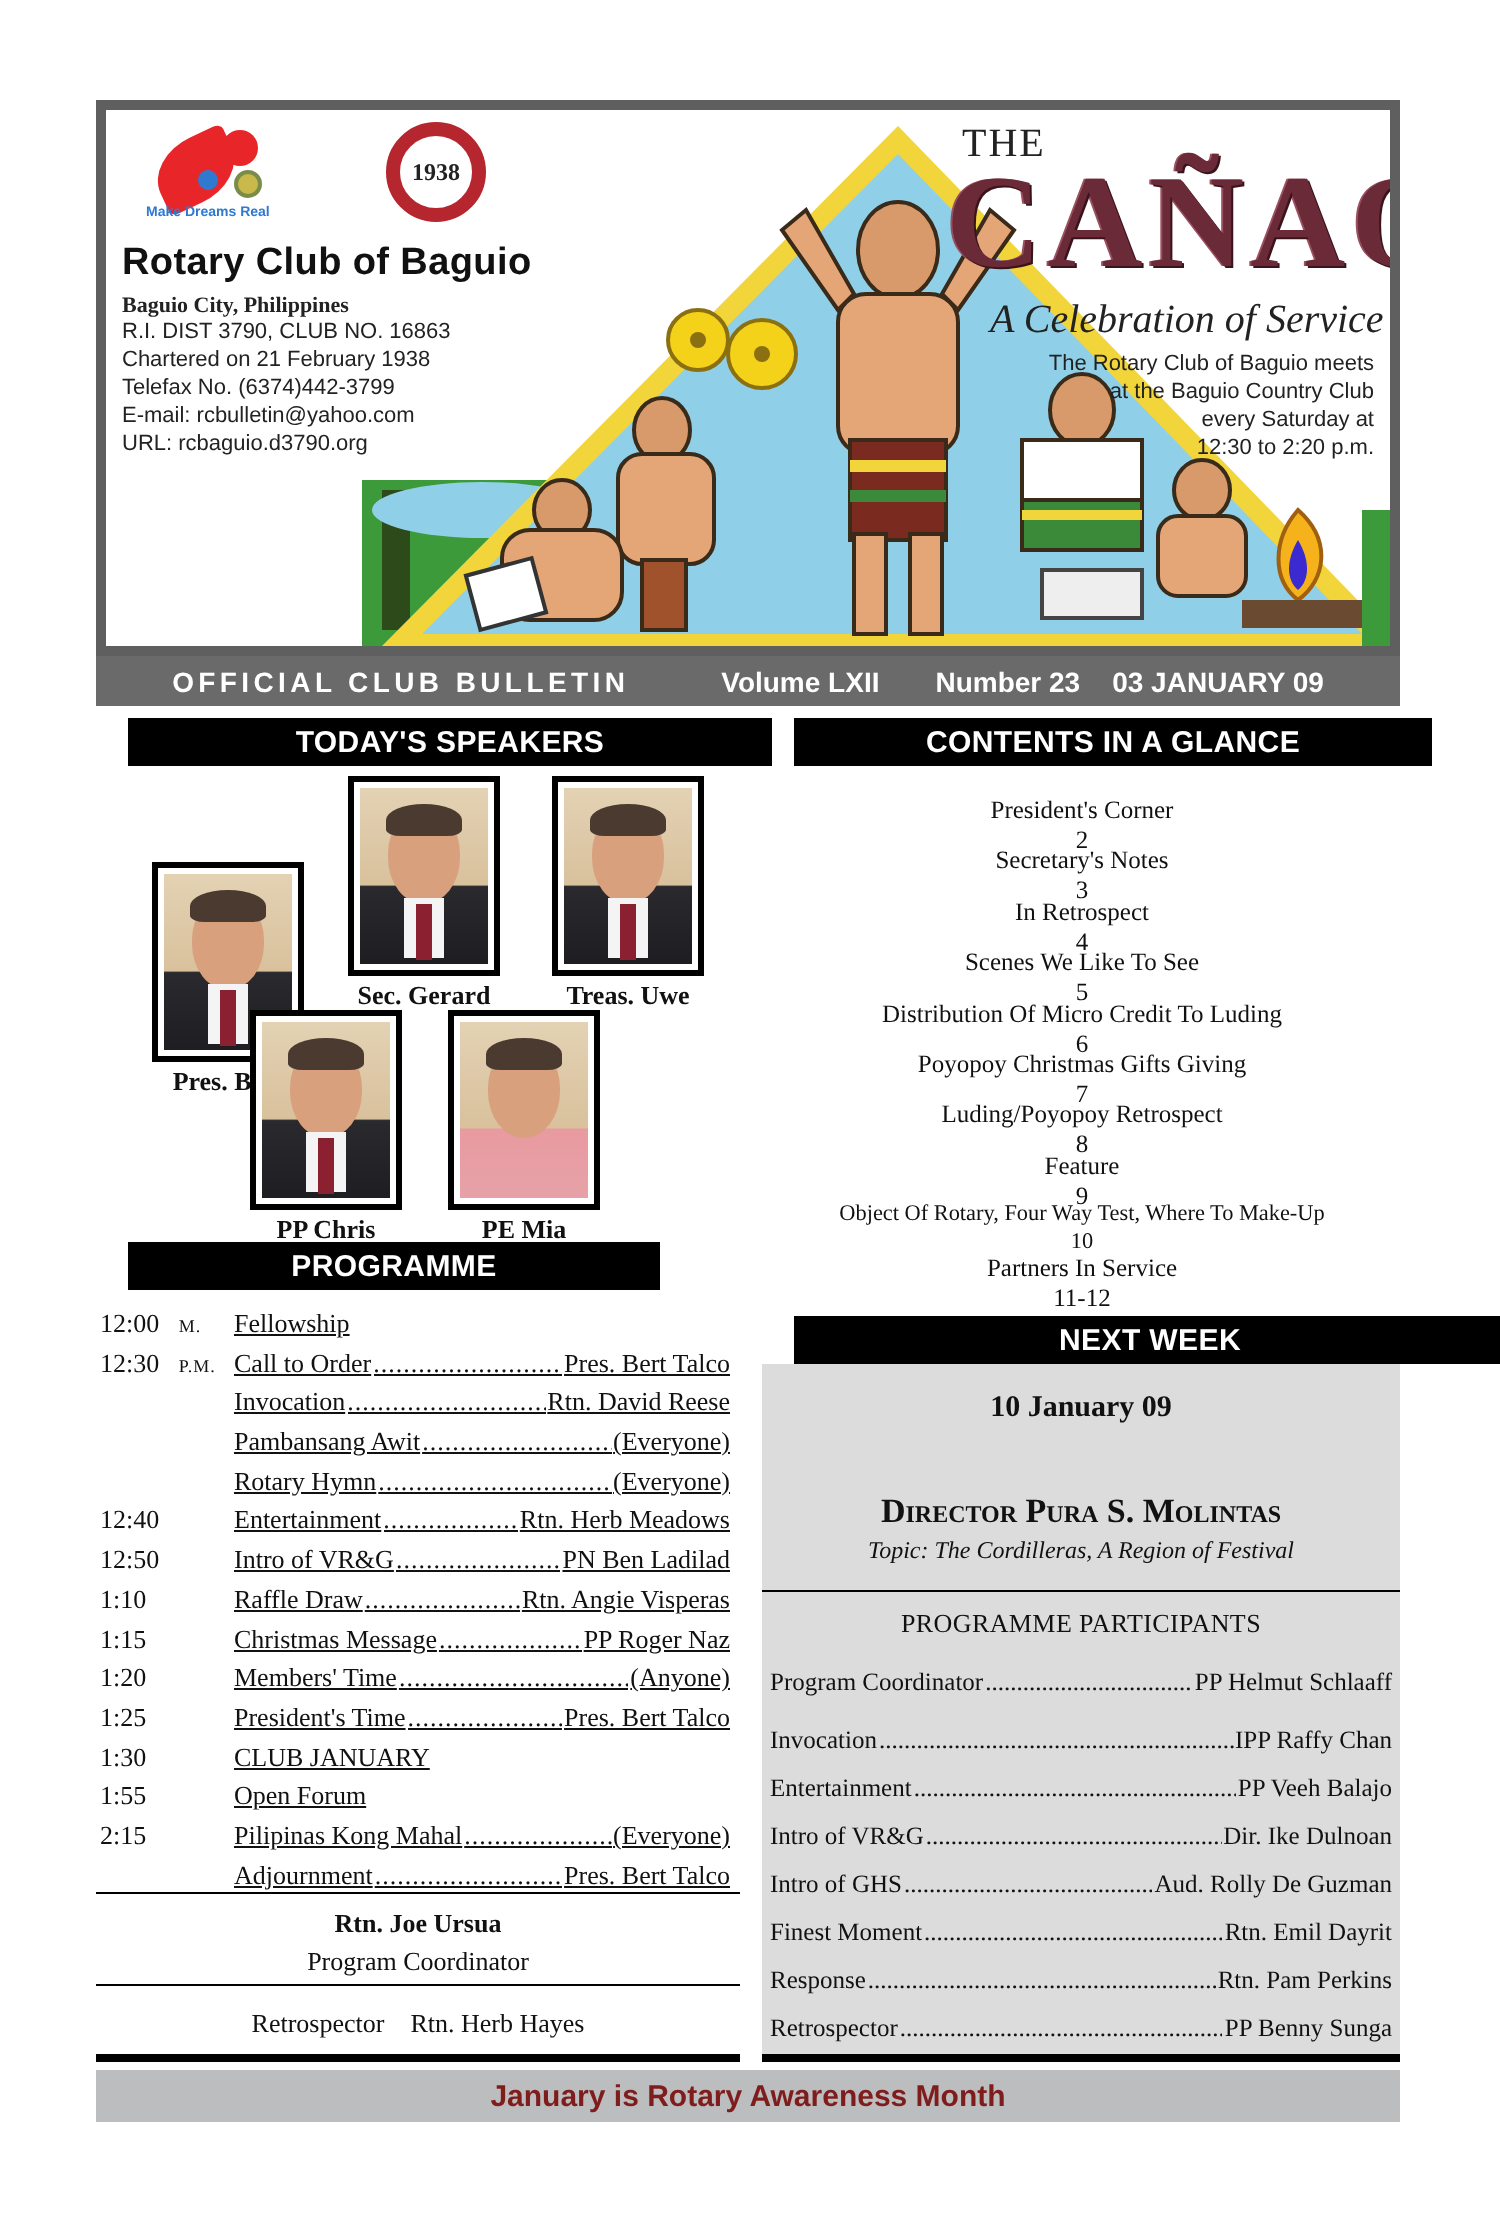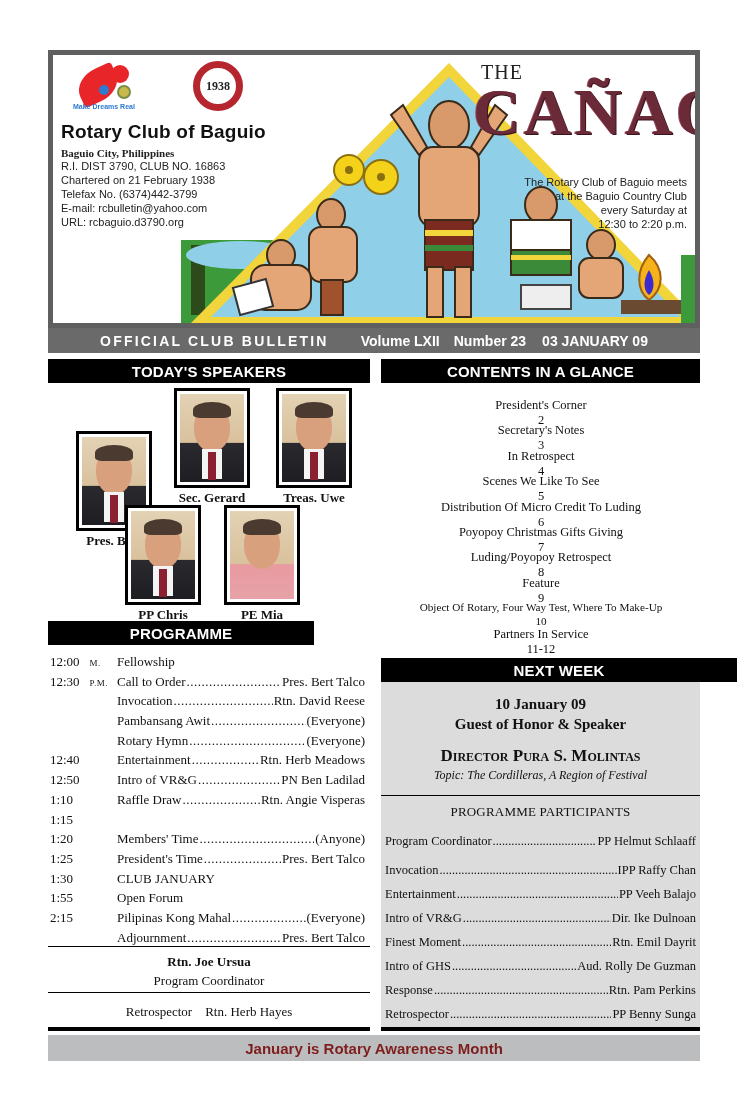--- a/index.html
+++ b/index.html
@@ -48,27 +48,27 @@
   .tagline { position: absolute; left: 442px; top: 94px; font: italic 20px "Liberation Serif", serif; color: #222; }
   .meeting { position: absolute; right: 8px; top: 120px; width: 200px; text-align: right; font: 11px/14px "Liberation Sans", sans-serif; color: #222; }
 
   
   .bulletin-bar {
     position: absolute; left: 48px; top: 328px; width: 652px; height: 25px;
     background: #6a6a6a; color: #fff; display: flex; align-items: center; justify-content: center;
     font: bold 14px "Liberation Sans", sans-serif; white-space: nowrap;
   }
   .bulletin-bar .official { letter-spacing: 2.2px; margin-right: 18px; }
-  .bulletin-bar span + span { margin-left: 14px; }
+  .bulletin-bar span + span { margin-left: 28px; }
 
   
   .sec-head {
     position: absolute; height: 24px; background: #000; color: #fff;
     display: flex; align-items: center; justify-content: center;
-    font: bold 15px "Liberation Sans", sans-serif; letter-spacing: 0.2px;
+    font: bold 15px "Liberation Sans", sans-serif; letter-spacing: 0.2px; margin-left: 16px;
   }
 
   
   .speakers { position: absolute; left: 48px; top: 384px; width: 322px; height: 240px; }
   .speaker { position: absolute; width: 76px; text-align: center; }
   .speaker .photo {
     width: 76px; height: 100px; border: 3px solid #000; padding: 3px; background: #fff;
   }
   .speaker .photo .pic {
     width: 100%; height: 100%;
@@ -92,21 +92,21 @@
   .speaker .name { font: bold 13px "Liberation Serif", serif; margin-top: 2px; white-space: nowrap; }
   .speaker.mia .pic { background: linear-gradient(180deg, #e3d2b4 0%, #d9c19c 60%, #e89aa0 61%, #e6a2a8 100%); }
   .speaker.mia .hair { background: #2a2220; }
   .speaker.gerard .hair, .speaker.uwe .hair { background: #cfc2b0; }
 
   
   .programme { position: absolute; left: 48px; top: 652px; width: 322px; }
   .prog-row { position: relative; height: 19.7px; font: 13px/19.7px "Liberation Serif", serif; white-space: nowrap; }
   .prog-row .time { position: absolute; left: 2px; width: 64px; }
   .prog-row .time small { font-size: 9px; letter-spacing: 0.5px; }
-  .prog-row .item { position: absolute; left: 69px; right: 5px; display: flex; }
+  .prog-row .item { position: absolute; left: 69px; right: 5px; display: flex; text-decoration: underline; }
   .prog-row .item .lbl { flex: 0 0 auto; }
   .prog-row .item .dots { flex: 1 1 auto; overflow: hidden; margin: 0 1px; }
   .prog-row .item .dots::before { content: "................................................................................"; letter-spacing: 0.5px; }
   .prog-row .item .who { flex: 0 0 auto; }
 
   .prog-rule { position: absolute; left: 48px; width: 322px; height: 1px; background: #000; }
   .coord { position: absolute; left: 48px; top: 952px; width: 322px; text-align: center; font: 13px/19px "Liberation Serif", serif; }
   .coord .nm { font-weight: bold; }
   .retro { position: absolute; left: 48px; top: 1002px; width: 322px; text-align: center; font: 13px/19px "Liberation Serif", serif; white-space: pre; }
   .thick-rule { position: absolute; top: 1027px; height: 4px; background: #000; }
@@ -210,20 +210,21 @@
 
     <path d="M468 200 C455 215 455 235 468 245 C482 235 485 215 468 200 Z" fill="#f5b21a" stroke="#a06010" stroke-width="2"></path>
     <path d="M468 215 C462 225 462 235 468 240 C474 235 474 225 468 215 Z" fill="#3a2ad0"></path>
     <rect x="440" y="245" width="60" height="14" fill="#6a4a30"></rect>
 
     <rect x="500" y="200" width="20" height="70" fill="#3c9a3a"></rect>
   </svg>
 
   <div class="title-the">THE</div>
   <div class="title-canao">CAÑAO</div>
+  <div class="tagline">A Celebration of Service</div>
   <div class="meeting">
     <div>The Rotary Club of Baguio meets</div>
     <div>at the Baguio Country Club</div>
     <div>every Saturday at</div>
     <div>12:30 to 2:20 p.m.</div>
   </div>
 </div>
 
 <div class="bulletin-bar">
   <span class="official">OFFICIAL CLUB BULLETIN</span>
@@ -350,20 +351,25 @@
     <div class="prog-row">
       <span class="time"><span>1:10</span></span>
       <span class="item">
         <span class="lbl">Raffle Draw</span>
         <span class="dots"></span>
         <span class="who">Rtn. Angie Visperas</span>
       </span>
     </div>
     <div class="prog-row">
       <span class="time"><span>1:15</span></span>
+      <span class="item">
+        <span class="lbl">Christmas Message</span>
+        <span class="dots"></span>
+        <span class="who">PP Roger Naz</span>
+      </span>
     </div>
     <div class="prog-row">
       <span class="time"><span>1:20</span></span>
       <span class="item">
         <span class="lbl">Members' Time</span>
         <span class="dots"></span>
         <span class="who">(Anyone)</span>
       </span>
     </div>
     <div class="prog-row">
@@ -465,21 +471,20 @@
       <span class="lbl">Partners In Service</span>
       <span class="dots"></span>
       <span class="pg">11-12</span>
     </div>
   </div>
 
 <div class="sec-head" style="left:381px; top:658px; width:356px;">NEXT WEEK</div>
 
 <div class="nextweek">
   <div class="nw-date">10 January 09</div>
-  <div class="nw-guest">Guest of Honor &amp; Speaker</div>
   <div class="nw-speaker">Director Pura S. Molintas</div>
   <div class="nw-topic">Topic: The Cordilleras, A Region of Festival</div>
   <div class="nw-rule"></div>
   <div class="nw-pp-title">PROGRAMME PARTICIPANTS</div>
   <div class="pp-list" id="pp-list">
       <div class="pp-row">
         <span class="lbl">Program Coordinator</span>
         <span class="dots"></span>
         <span class="who">PP Helmut Schlaaff</span>
       </div>
@@ -492,28 +497,28 @@
         <span class="lbl">Entertainment</span>
         <span class="dots"></span>
         <span class="who">PP Veeh Balajo</span>
       </div>
       <div class="pp-row">
         <span class="lbl">Intro of VR&amp;G</span>
         <span class="dots"></span>
         <span class="who">Dir. Ike Dulnoan</span>
       </div>
       <div class="pp-row">
+        <span class="lbl">Intro of GHS</span>
+        <span class="dots"></span>
+        <span class="who">Aud. Rolly De Guzman</span>
+      </div>
+      <div class="pp-row">
         <span class="lbl">Finest Moment</span>
         <span class="dots"></span>
         <span class="who">Rtn. Emil Dayrit</span>
-      </div>
-      <div class="pp-row">
-        <span class="lbl">Intro of GHS</span>
-        <span class="dots"></span>
-        <span class="who">Aud. Rolly De Guzman</span>
       </div>
       <div class="pp-row">
         <span class="lbl">Response</span>
         <span class="dots"></span>
         <span class="who">Rtn. Pam Perkins</span>
       </div>
       <div class="pp-row">
         <span class="lbl">Retrospector</span>
         <span class="dots"></span>
         <span class="who">PP Benny Sunga</span>

